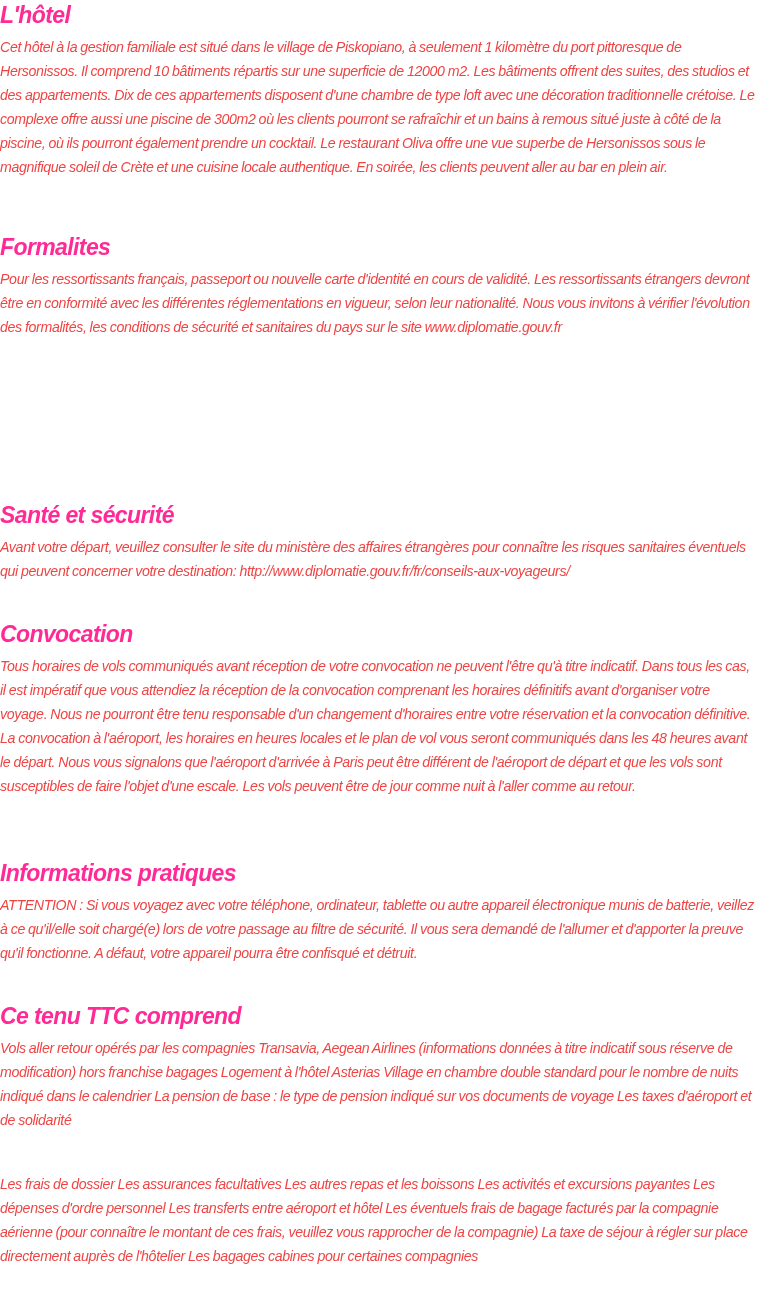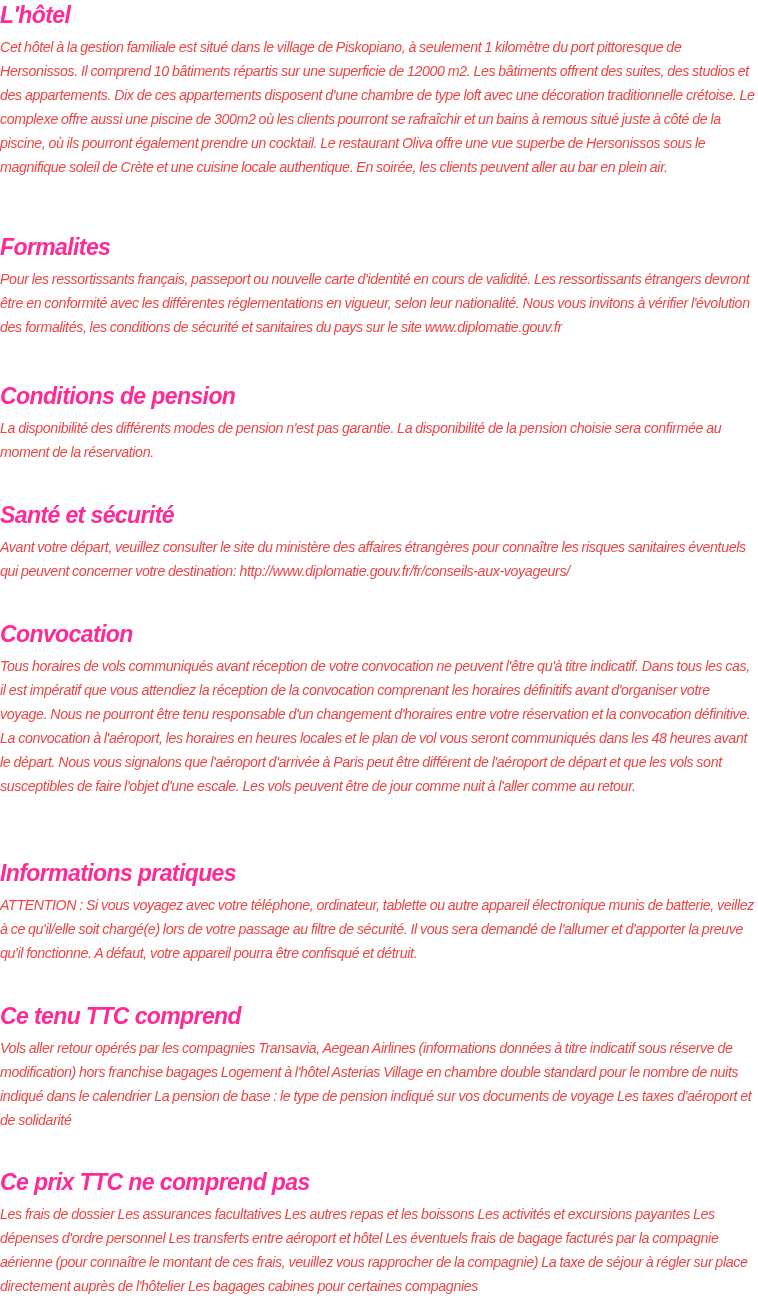--- a/index.html
+++ b/index.html
@@ -60,24 +60,20 @@
   <section class="section" id="s0">
     <h2 class="section-title">L'hôtel</h2>
     <p class="section-body">Cet hôtel à la gestion familiale est situé dans le village de Piskopiano, à seulement 1 kilomètre du port pittoresque de Hersonissos. Il comprend 10 bâtiments répartis sur une superficie de 12000 m2. Les bâtiments offrent des suites, des studios et des appartements. Dix de ces appartements disposent d'une chambre de type loft avec une décoration traditionnelle crétoise. Le complexe offre aussi une piscine de 300m2 où les clients pourront se rafraîchir et un bains à remous situé juste à côté de la piscine, où ils pourront également prendre un cocktail. Le restaurant Oliva offre une vue superbe de Hersonissos sous le magnifique soleil de Crète et une cuisine locale authentique. En soirée, les clients peuvent aller au bar en plein air.</p>
   </section>
 
   <section class="section" id="s1">
     <h2 class="section-title">Formalites</h2>
     <p class="section-body">Pour les ressortissants français, passeport ou nouvelle carte d'identité en cours de validité. Les ressortissants étrangers devront être en conformité avec les différentes réglementations en vigueur, selon leur nationalité. Nous vous invitons à vérifier l'évolution des formalités, les conditions de sécurité et sanitaires du pays sur le site www.diplomatie.gouv.fr</p>
   </section>
 
-  <section class="section" id="s2">
-    <h2 class="section-title">Conditions de pension</h2>
-    <p class="section-body">La disponibilité des différents modes de pension n'est pas garantie. La disponibilité de la pension choisie sera confirmée au moment de la réservation.</p>
-  </section>
 
   <section class="section" id="s3">
     <h2 class="section-title">Santé et sécurité</h2>
     <p class="section-body">Avant votre départ, veuillez consulter le site du ministère des affaires étrangères pour connaître les risques sanitaires éventuels qui peuvent concerner votre destination: http://www.diplomatie.gouv.fr/fr/conseils-aux-voyageurs/</p>
   </section>
 
   <section class="section" id="s4">
     <h2 class="section-title">Convocation</h2>
     <p class="section-body">Tous horaires de vols communiqués avant réception de votre convocation ne peuvent l'être qu'à titre indicatif. Dans tous les cas, il est impératif que vous attendiez la réception de la convocation comprenant les horaires définitifs avant d'organiser votre voyage. Nous ne pourront être tenu responsable d'un changement d'horaires entre votre réservation et la convocation définitive. La convocation à l'aéroport, les horaires en heures locales et le plan de vol vous seront communiqués dans les 48 heures avant le départ. Nous vous signalons que l'aéroport d'arrivée à Paris peut être différent de l'aéroport de départ et que les vols sont susceptibles de faire l'objet d'une escale. Les vols peuvent être de jour comme nuit à l'aller comme au retour.</p>
   </section>
@@ -86,17 +82,16 @@
     <h2 class="section-title">Informations pratiques</h2>
     <p class="section-body">ATTENTION : Si vous voyagez avec votre téléphone, ordinateur, tablette ou autre appareil électronique munis de batterie, veillez à ce qu'il/elle soit chargé(e) lors de votre passage au filtre de sécurité. Il vous sera demandé de l'allumer et d'apporter la preuve qu'il fonctionne. A défaut, votre appareil pourra être confisqué et détruit.</p>
   </section>
 
   <section class="section" id="s6">
     <h2 class="section-title">Ce tenu TTC comprend</h2>
     <p class="section-body">Vols aller retour opérés par les compagnies Transavia, Aegean Airlines (informations données à titre indicatif sous réserve de modification) hors franchise bagages Logement à l'hôtel Asterias Village en chambre double standard pour le nombre de nuits indiqué dans le calendrier La pension de base : le type de pension indiqué sur vos documents de voyage Les taxes d'aéroport et de solidarité</p>
   </section>
 
   <section class="section" id="s7">
-    <h2 class="section-title">Ce prix TTC ne comprend pas</h2>
     <p class="section-body">Les frais de dossier Les assurances facultatives Les autres repas et les boissons Les activités et excursions payantes Les dépenses d'ordre personnel Les transferts entre aéroport et hôtel Les éventuels frais de bagage facturés par la compagnie aérienne (pour connaître le montant de ces frais, veuillez vous rapprocher de la compagnie) La taxe de séjour à régler sur place directement auprès de l'hôtelier Les bagages cabines pour certaines compagnies</p>
   </section>
 
 </div>
 
 </body></html>

